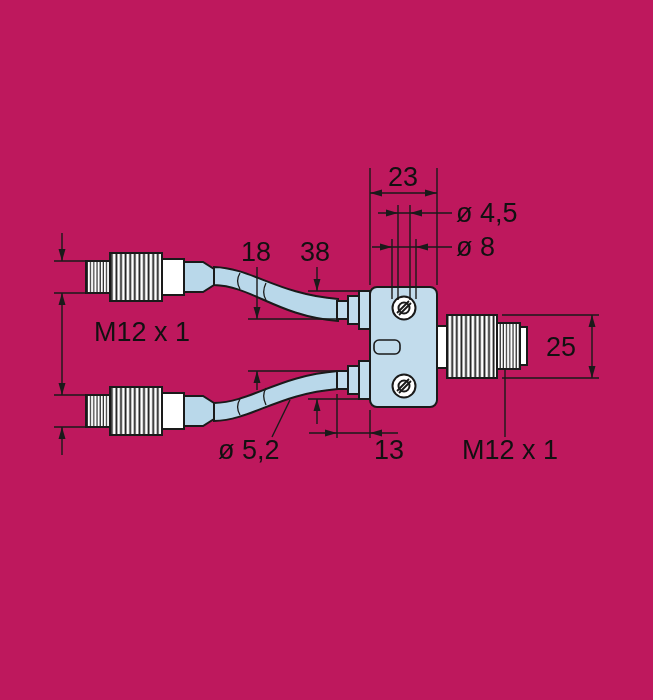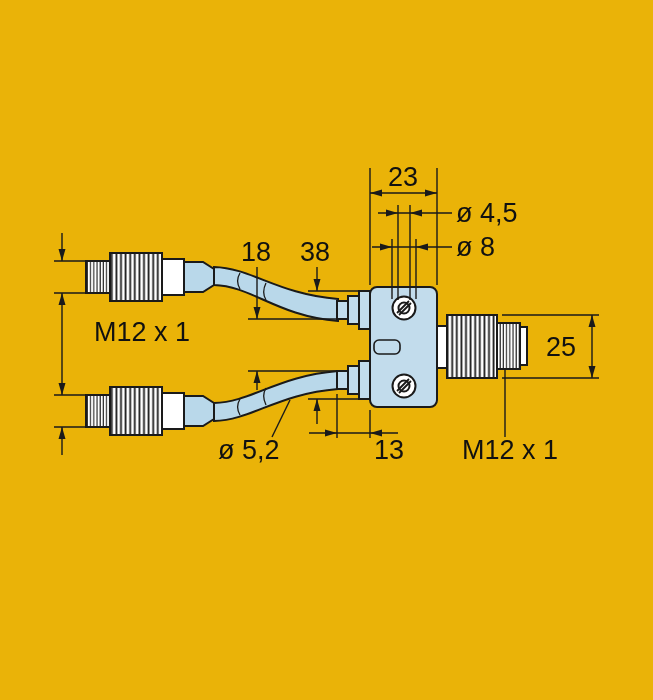--- a/index.html
+++ b/index.html
@@ -1,16 +1,16 @@
 <!DOCTYPE html>
 <html><head>
 <meta charset="utf-8">
 <style>
   html,body { margin:0; padding:0; background:#ffffff; }
-  .stage { position:relative; width:653px; height:700px; background:#eab308; overflow:hidden; }
+  .stage { position:relative; width:653px; height:700px; background:#be185d; overflow:hidden; }
   svg { position:absolute; left:0; top:0; }
   .fill-cable   { fill:#b9d8ea; stroke:#1a1a1a; stroke-width:2; }
   .fill-body    { fill:#c2dcec; stroke:#1a1a1a; stroke-width:2; }
   .fill-white   { fill:#ffffff; stroke:#1a1a1a; stroke-width:2; }
   .dim          { fill:none;    stroke:#1a1a1a; stroke-width:1.4; }
   .slot         { fill:none;    stroke:#1a1a1a; stroke-width:1.8; }
   .wrinkle      { fill:none;    stroke:#1a1a1a; stroke-width:1.3; }
   .arrow        { fill:#1a1a1a; stroke:none; }
   .dimtext      { font-family:"Liberation Sans", sans-serif; font-size:27px; fill:#111111; }
 </style>

